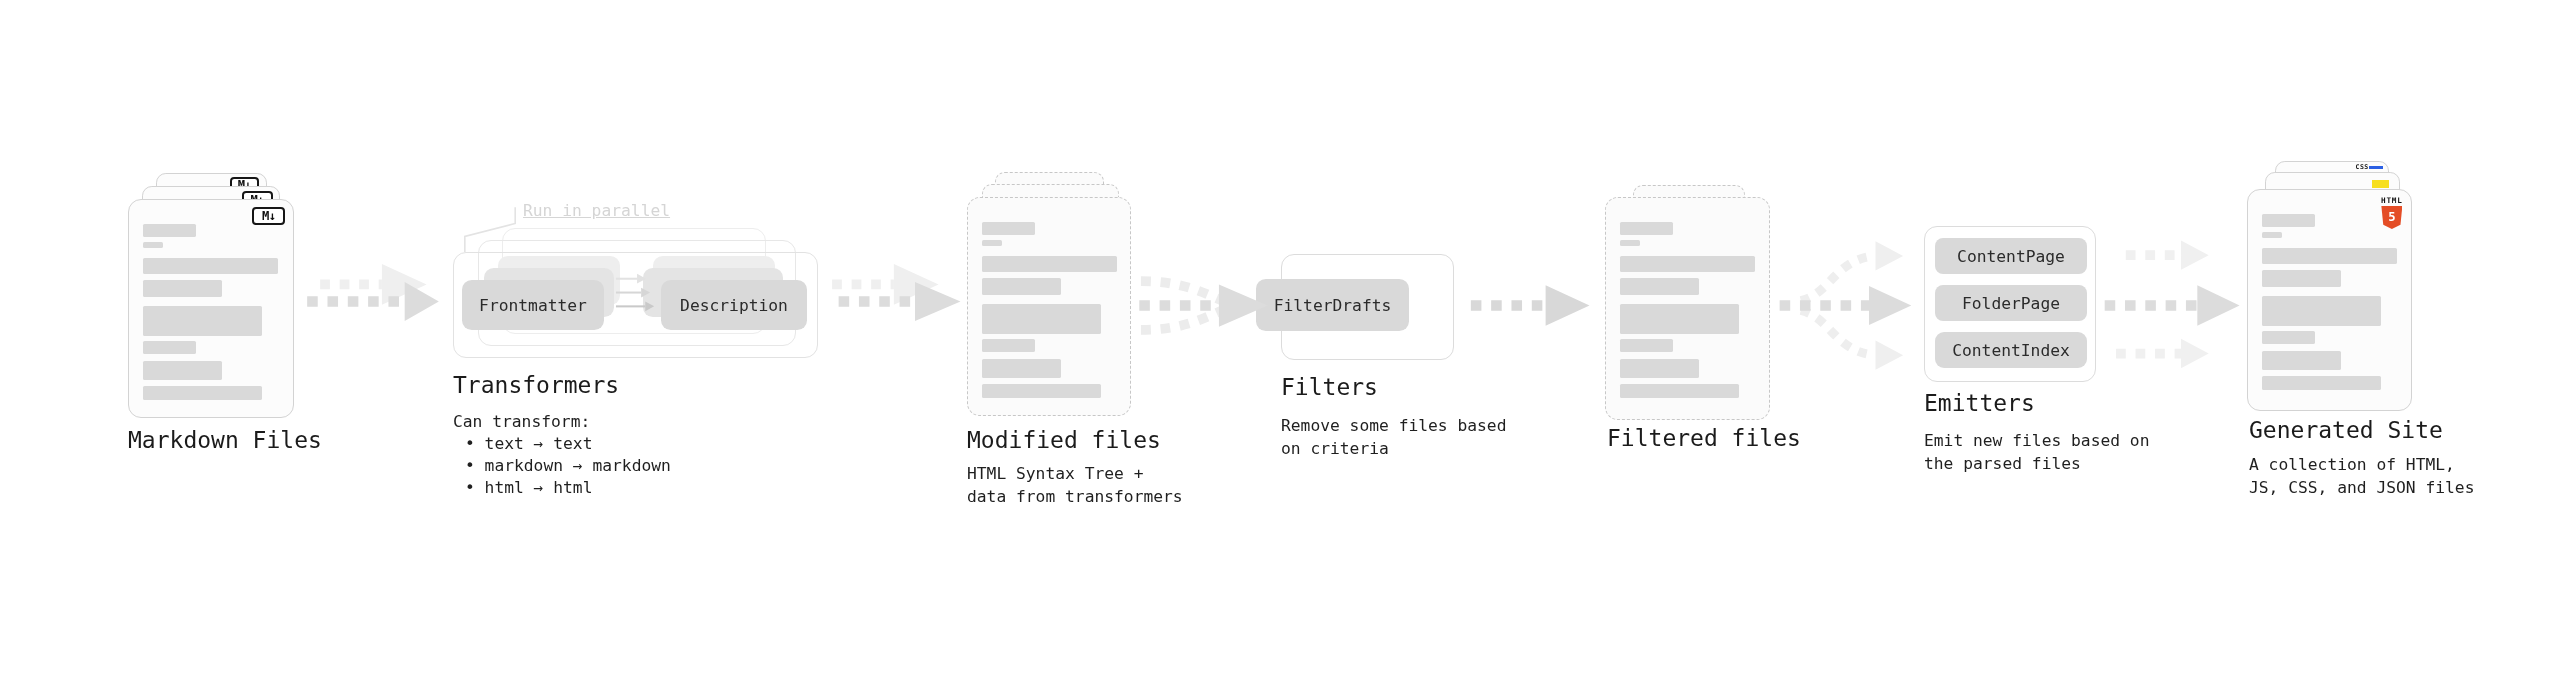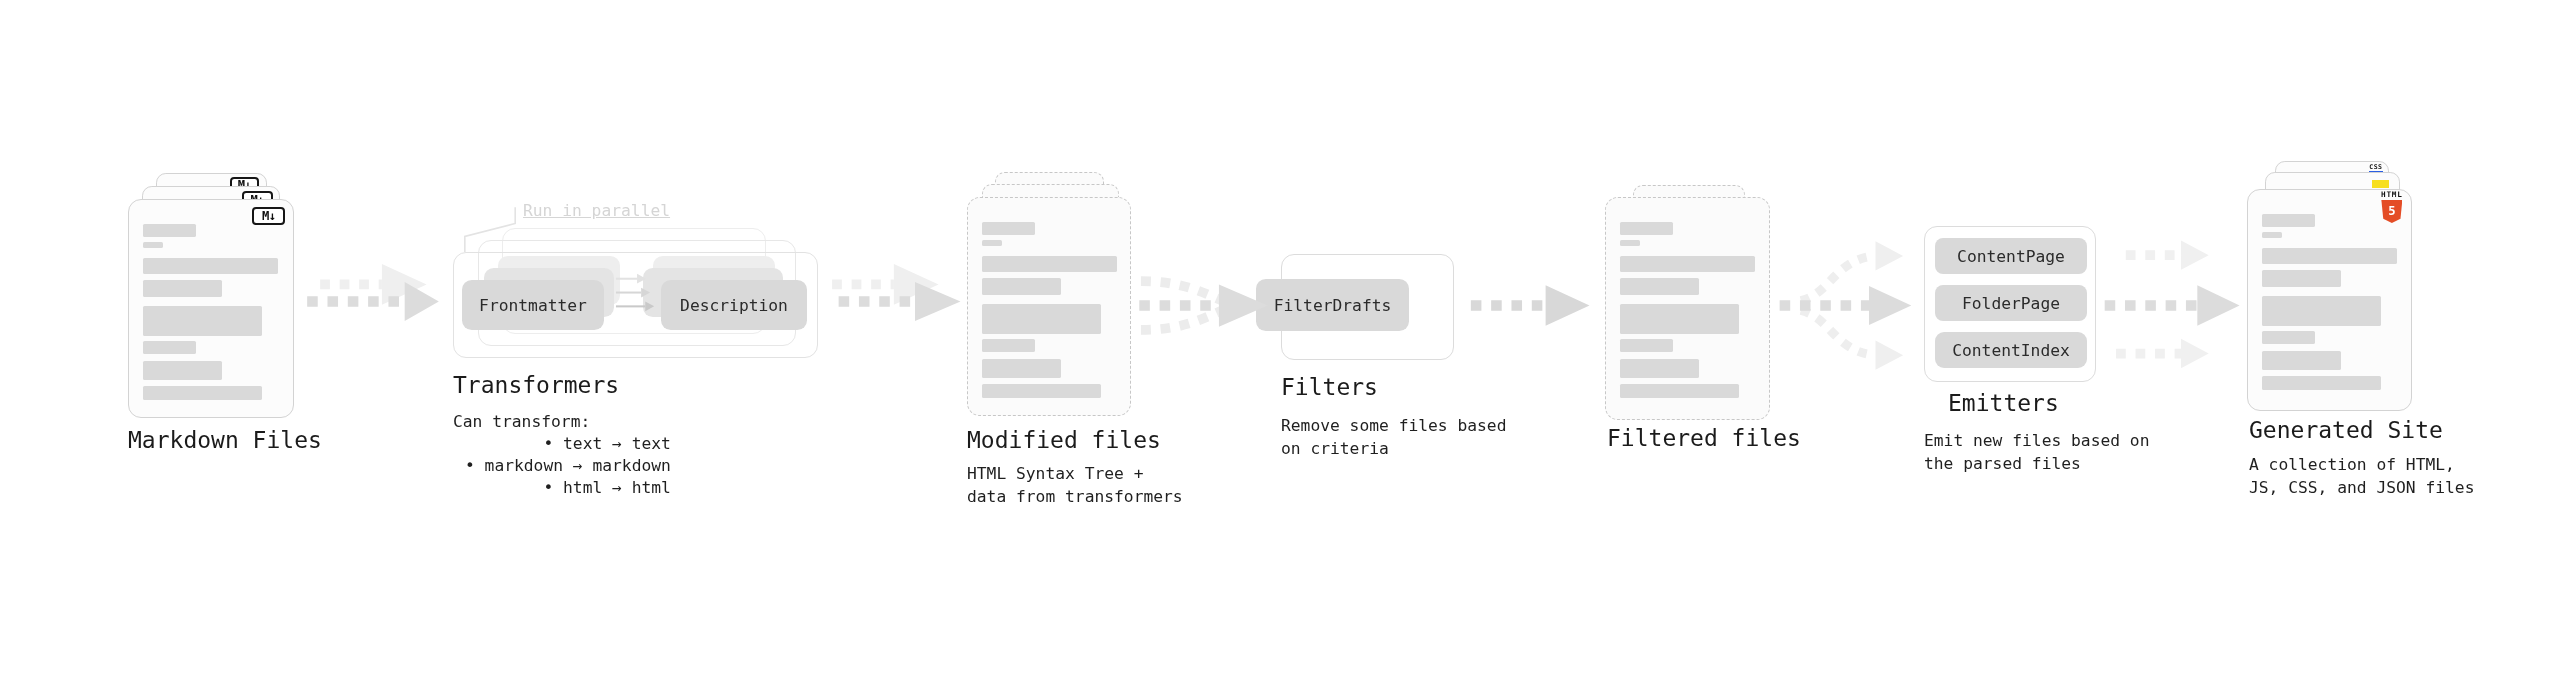--- a/index.html
+++ b/index.html
@@ -32,21 +32,21 @@
 
   
   .md-badge{position:absolute;background:#ffffff;border:2.4px solid #161616;border-radius:4.1px;
             display:flex;align-items:center;justify-content:center;font-weight:bold;
             font-size:12.2px;color:#111;letter-spacing:-0.8px;}
   .html5-badge{position:absolute;display:flex;flex-direction:column;align-items:center;}
   .html5-label{font-size:7.7px;font-weight:bold;color:#111;letter-spacing:0.8px;line-height:8.1px;}
   .html5-shield{width:21px;height:23px;margin-top:0.8px;display:flex;align-items:center;justify-content:center;
             clip-path:polygon(0 0,100% 0,91% 82%,50% 100%,9% 82%);
             color:#fff;font-size:12.2px;font-weight:bold;}
-  .css-badge{position:absolute;display:flex;flex-direction:column;align-items:center;}
+  .css-badge{position:absolute;display:flex;flex-direction:row;align-items:center;}
   .css-label{font-size:6.5px;font-weight:bold;color:#111;line-height:6.5px;letter-spacing:0.4px;}
   .css-bar{width:14.6px;height:3.3px;margin-top:0.8px;}
   .js-badge{position:absolute;width:17px;height:8.1px;}
 
   svg.arrows{position:absolute;left:0;top:0;z-index:5;pointer-events:none;}
 </style>
 </head>
 <body>
 
 <div id="canvas">
@@ -133,21 +133,21 @@
   <div class="outline o2" style="left:478px;top:240px;width:318px;height:106px;"></div>
   <div class="outline o1" style="left:453px;top:252px;width:365px;height:106px;"></div>
   <div class="ghost3" style="left:498px;top:256px;width:122px;height:49px;"></div>
   <div class="ghost3" style="left:653px;top:256px;width:122px;height:49px;"></div>
   <div class="ghost2" style="left:484px;top:268px;width:130px;height:49px;"></div>
   <div class="ghost2" style="left:643px;top:268px;width:140px;height:49px;"></div>
   <div class="btn" style="left:661px;top:280px;width:146px;height:50px;">Description</div>
   <div class="btn" style="left:462px;top:280px;width:142px;height:50px;">Frontmatter</div>
   <div class="title" style="left:453px;top:373px;">Transformers</div>
   <div class="caption" style="left:453px;top:410px;">Can transform:</div>
-  <div class="bullets" style="left:465px;top:433px;text-align:right;">
+  <div class="bullets" style="left:465px;top:433px;">
     <div>• text → text</div>
     <div>• markdown → markdown</div>
     <div>• html → html</div>
   </div>
 
   <div class="tab dashed" style="left:995px;top:172px;width:109px;"></div>
   <div class="tab dashed" style="left:982px;top:184px;width:137px;"></div>
   <div class="card dashed" style="left:967px;top:197px;width:164px;height:219px;">
       <div class="bar" style="left: 14px; top: 24.4px; width: 53px; height: 13px; background: rgb(217, 217, 217);"></div>
       <div class="bar" style="left: 14px; top: 42px; width: 19.5px; height: 5.7px; background: rgb(217, 217, 217);"></div>
@@ -182,37 +182,37 @@
       <div class="bar" style="left: 14px; top: 141px; width: 53px; height: 13px; background: rgb(217, 217, 217);"></div>
       <div class="bar" style="left: 14px; top: 161px; width: 79px; height: 18.7px; background: rgb(217, 217, 217);"></div>
       <div class="bar" style="left: 14px; top: 186px; width: 119px; height: 14px; background: rgb(217, 217, 217);"></div>
     </div>
   <div class="title" style="left:1607px;top:426px;">Filtered files</div>
 
   <div class="panel" style="left:1924px;top:226px;width:172px;height:156px;"></div>
   <div class="btn" style="left:1935px;top:238px;width:152px;height:36px;border-radius:8.1px;">ContentPage</div>
   <div class="btn" style="left:1935px;top:285px;width:152px;height:36px;border-radius:8.1px;">FolderPage</div>
   <div class="btn" style="left:1935px;top:332px;width:152px;height:36px;border-radius:9px;">ContentIndex</div>
-  <div class="title" style="left:1924px;top:391px;margin-left:24px;">Emitters</div>
+  <div class="title" style="left:1924px;top:391px;">Emitters</div>
   <div class="caption" style="left:1924px;top:429px;">
     <div>Emit new files based on</div>
     <div>the parsed files</div>
   </div>
 
   <div class="tab" style="left:2275px;top:161px;width:114px;">
     <div class="css-badge" style="right:4.9px;top:1.6px;">
       <div class="css-label">CSS</div>
       <div class="css-bar" style="background: rgb(43, 95, 227);"></div>
     </div>
   </div>
   <div class="tab" style="left:2265px;top:172px;width:135px;">
     <div class="js-badge" style="right: 9.8px; top: 6.5px; background: rgb(247, 223, 30);"></div>
   </div>
   <div class="card" style="left:2247px;top:189px;width:165px;height:222px;">
-    <div class="html5-badge" style="left:133px;top:1px;">
+    <div class="html5-badge" style="left:133px;top:7px;">
       <div class="html5-label">HTML</div>
       <div class="html5-shield" style="background: rgb(228, 77, 38);">5</div>
     </div>
   <div class="bar" style="left: 14px; top: 24.4px; width: 53px; height: 13px; background: rgb(217, 217, 217);"></div>
       <div class="bar" style="left: 14px; top: 42px; width: 19.5px; height: 5.7px; background: rgb(217, 217, 217);"></div>
       <div class="bar" style="left: 14px; top: 58px; width: 135px; height: 16.3px; background: rgb(217, 217, 217);"></div>
       <div class="bar" style="left: 14px; top: 80px; width: 79px; height: 17px; background: rgb(217, 217, 217);"></div>
       <div class="bar" style="left: 14px; top: 106px; width: 119px; height: 30px; background: rgb(217, 217, 217);"></div>
       <div class="bar" style="left: 14px; top: 141px; width: 53px; height: 13px; background: rgb(217, 217, 217);"></div>
       <div class="bar" style="left: 14px; top: 161px; width: 79px; height: 18.7px; background: rgb(217, 217, 217);"></div>

